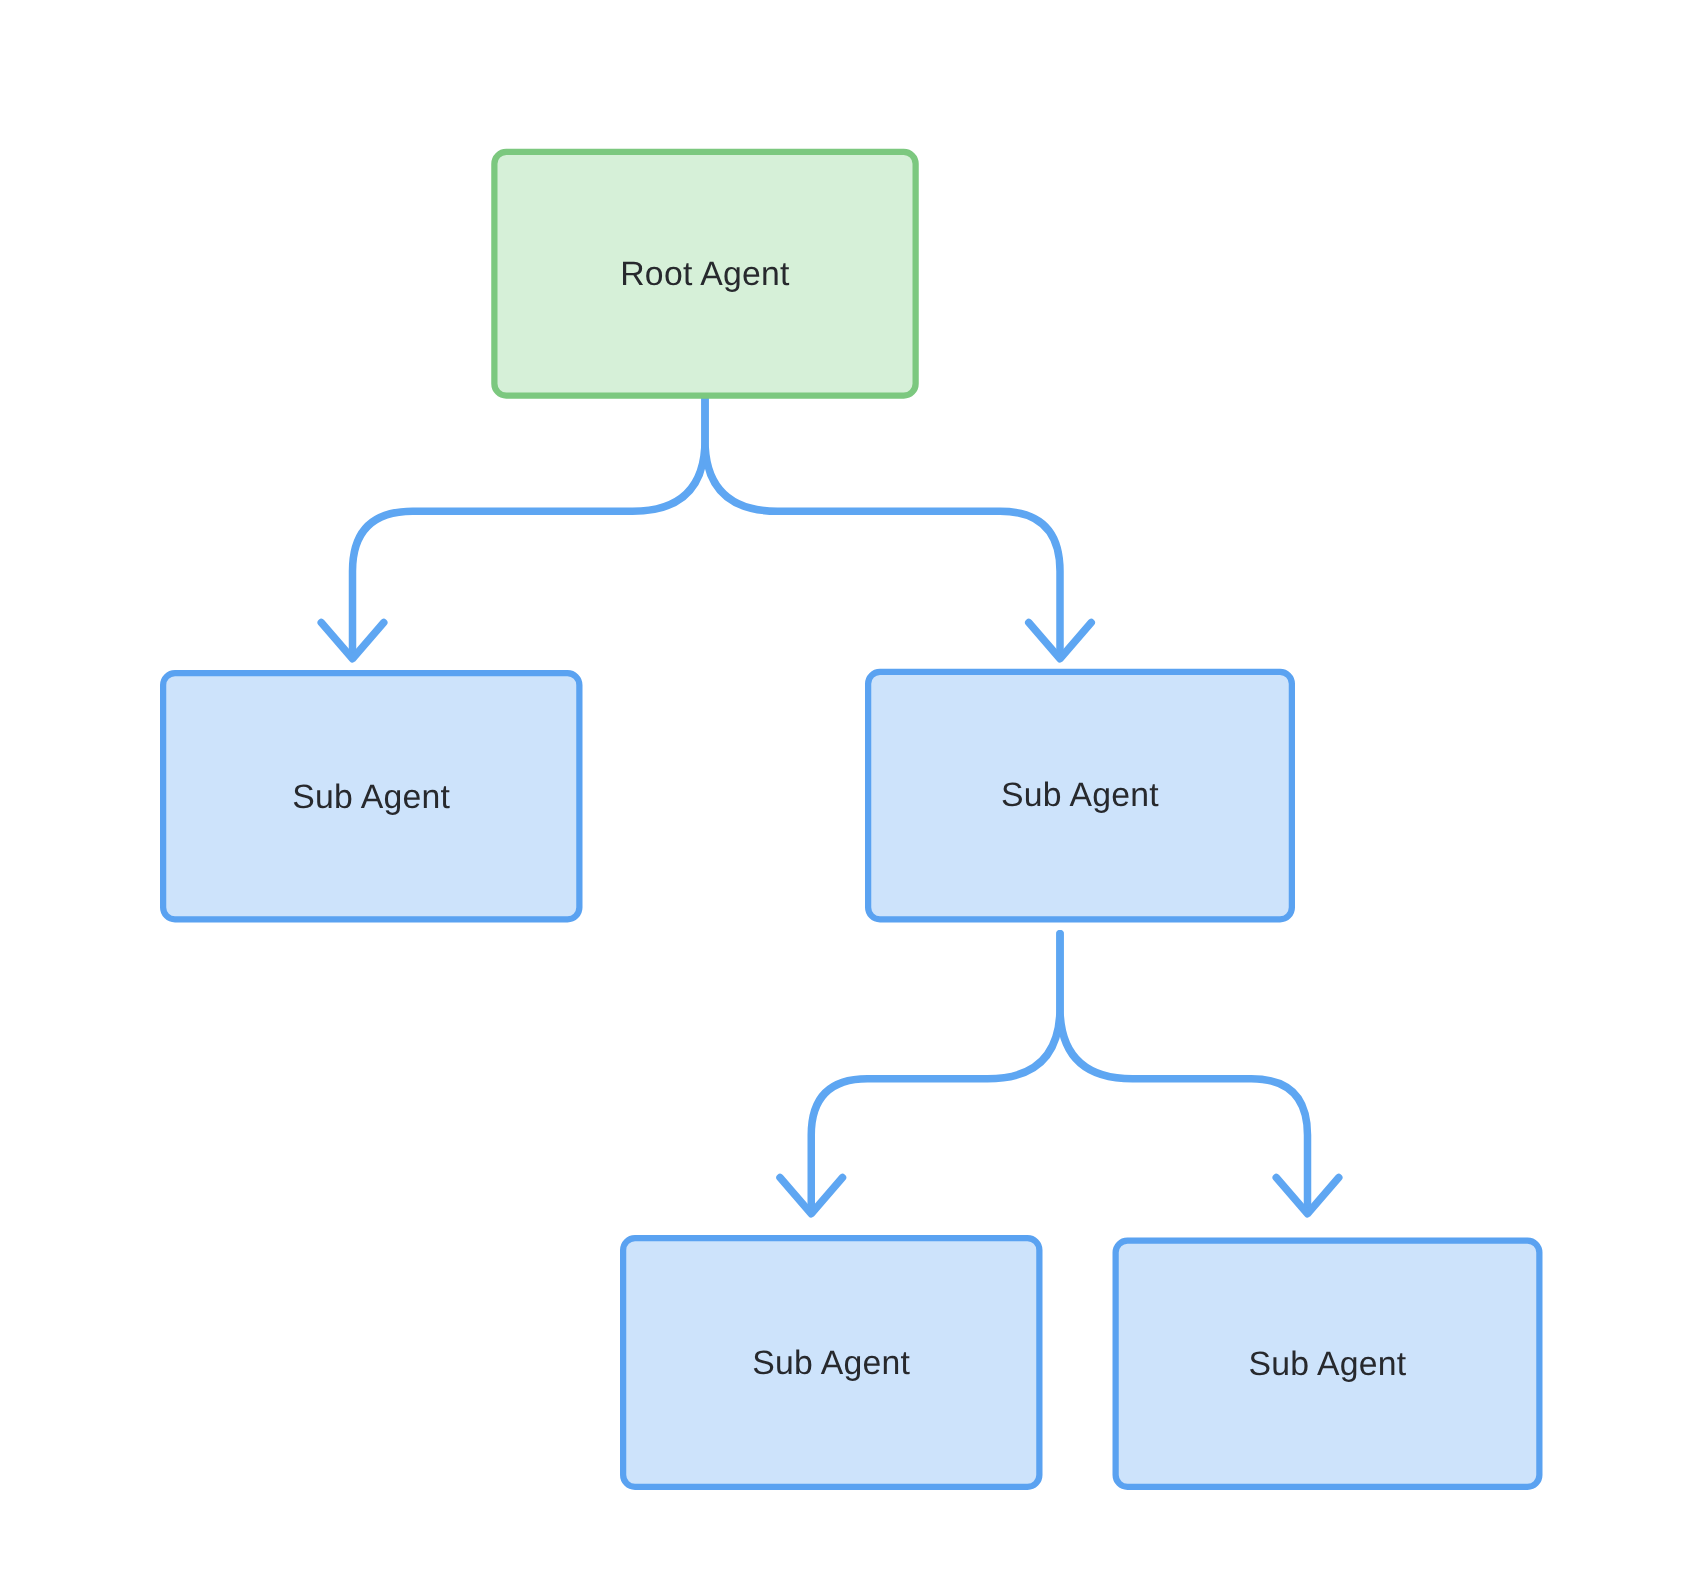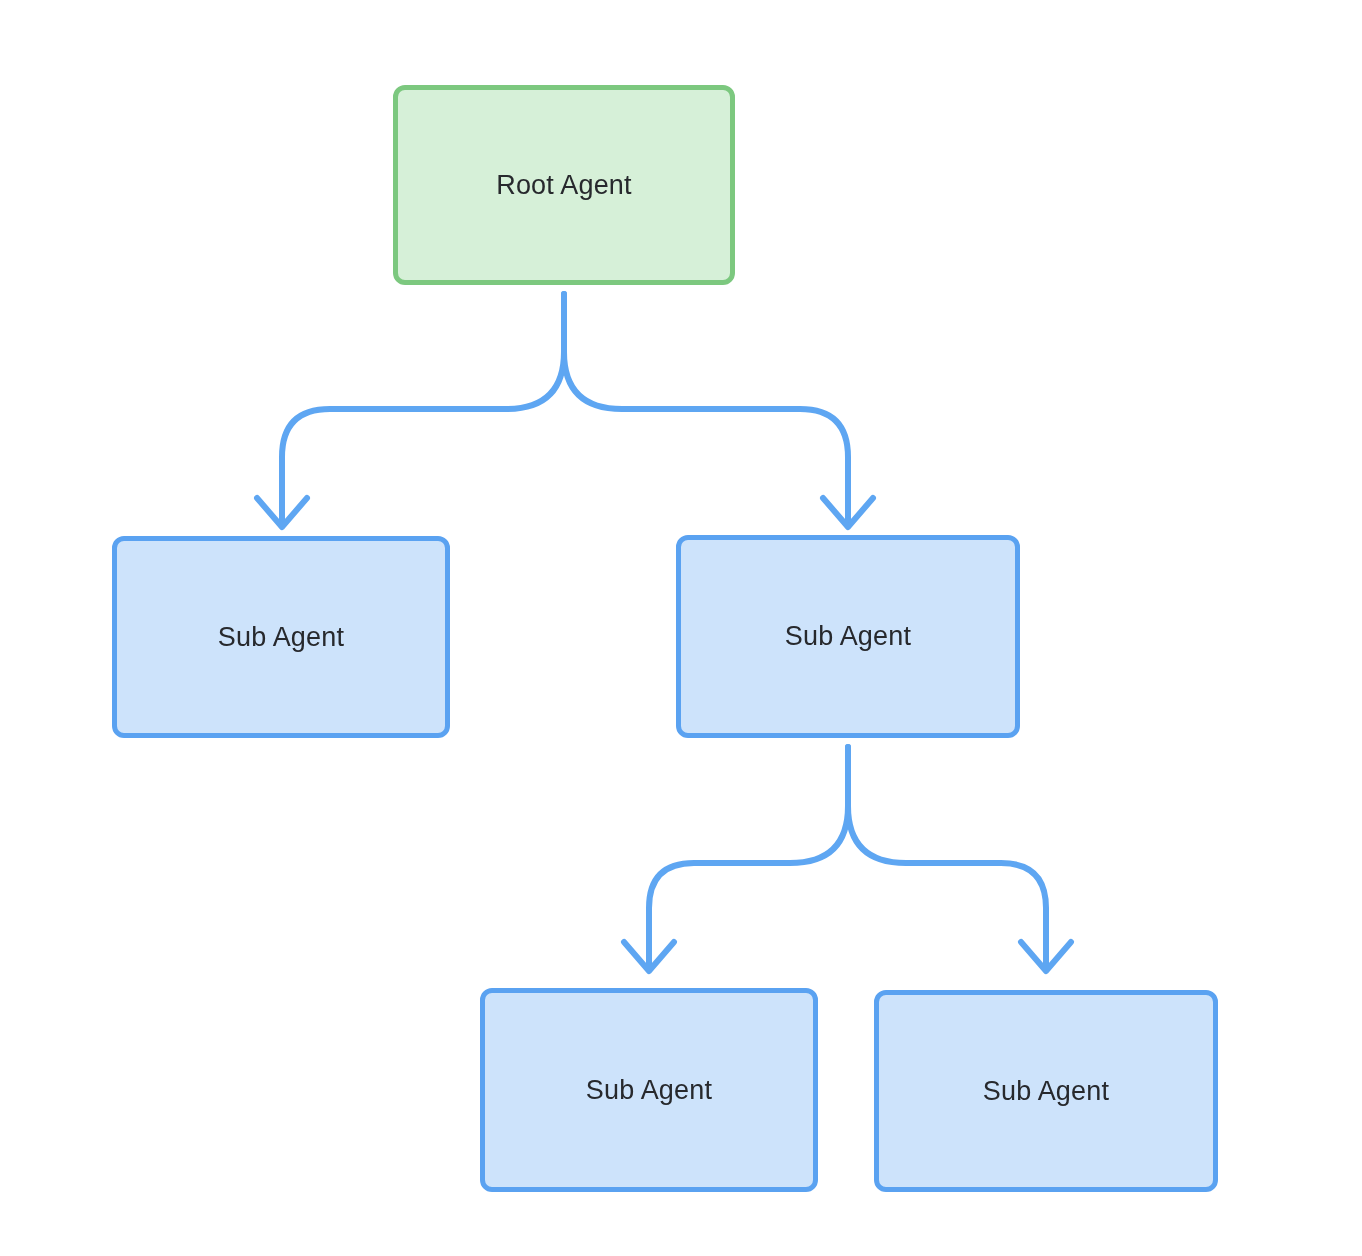--- a/index.html
+++ b/index.html
@@ -35,24 +35,26 @@
     display: flex;
     align-items: center;
     justify-content: center;
     font-size: 27px;
     color: var(--text, #27292d);
     letter-spacing: 0.2px;
   }
   .node-root {
     background: var(--root-fill, #d6f0d8);
     border: 5px solid var(--root-border, #7cc87f);
+    margin-top: 34px;
   }
   .node-sub {
     background: var(--sub-fill, #cde3fb);
     border: 5px solid var(--sub-border, #5aa2f1);
+    margin-left: 16px;
   }
 </style>
 </head>
 <body>
 
 <div class="canvas">
 
   <svg class="connectors" viewBox="0 0 1362 1256" aria-hidden="true">
 
     <path d="M 564 294 L 564 352 Q 564 409 506 409 L 330 409 Q 282 409 282 457 L 282 524"></path>

